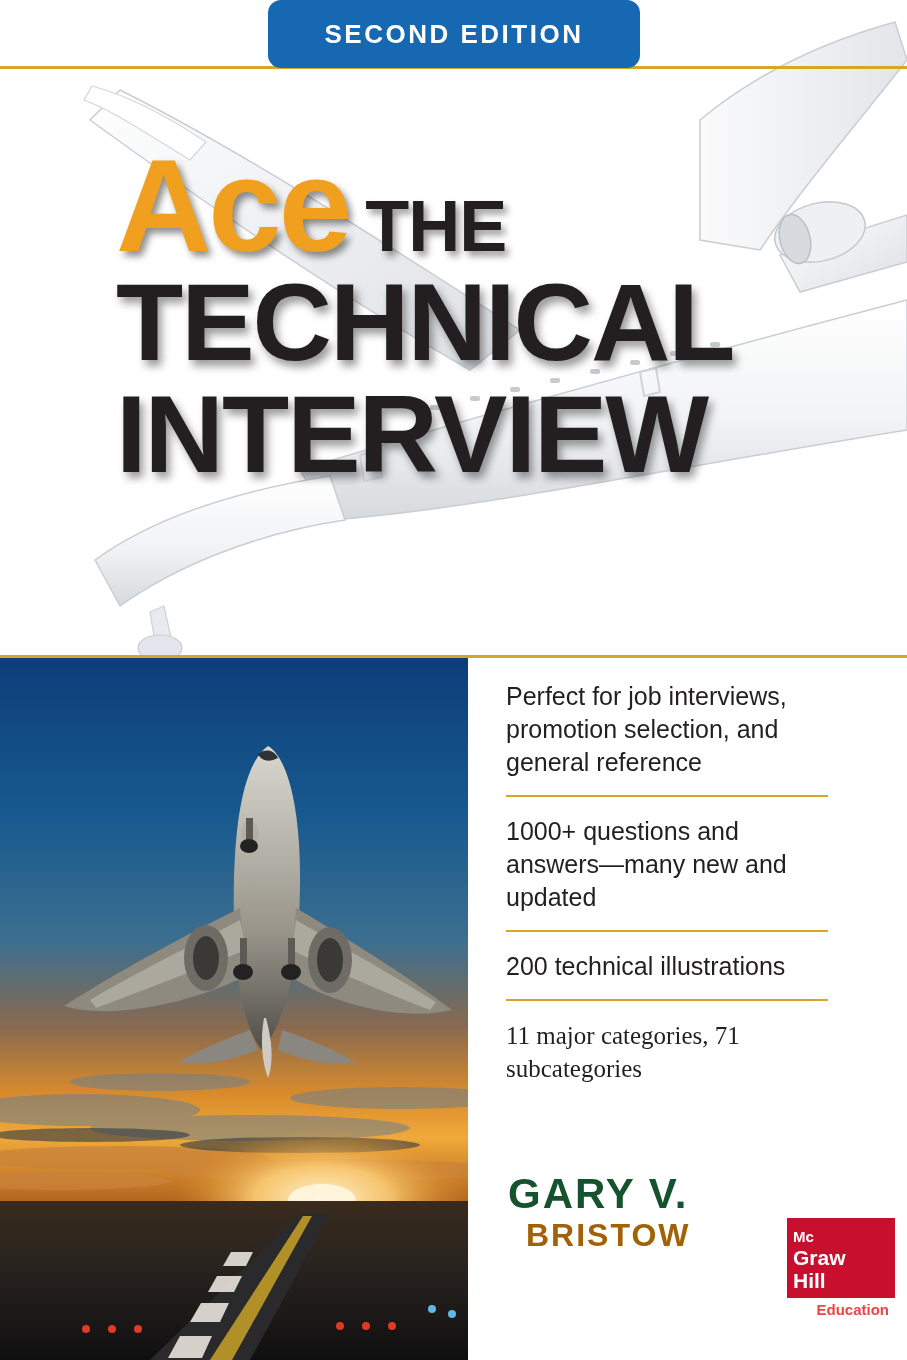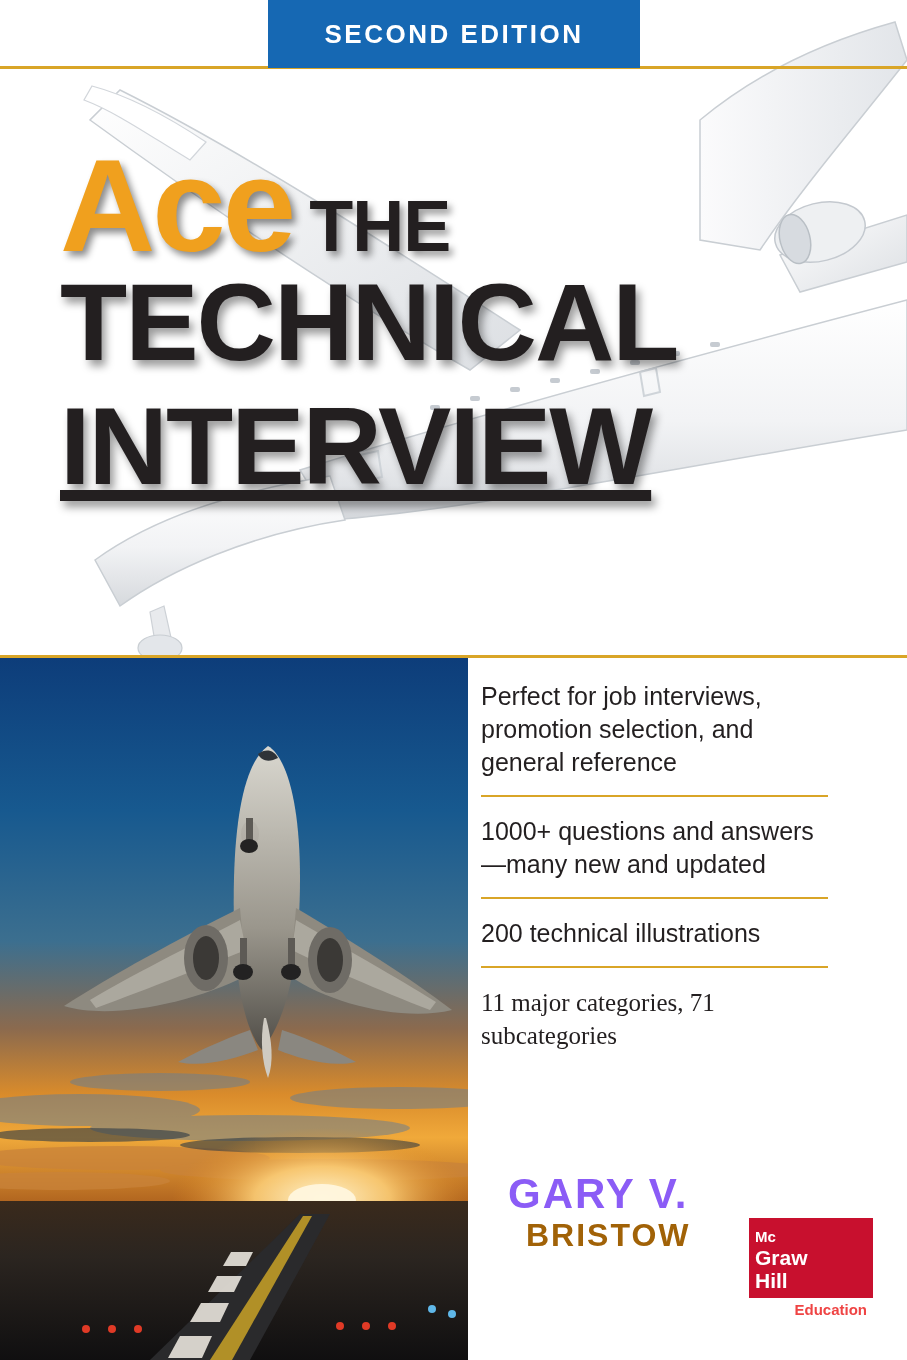--- a/index.html
+++ b/index.html
@@ -27,20 +27,21 @@
     height: 68px;
     background: #1668b3;
     color: #ffffff;
     display: flex;
     align-items: center;
     justify-content: center;
     letter-spacing: 2.5px;
     font-size: 26px;
     font-weight: bold;
     z-index: 6;
+    border-radius: 13px;
   }
   .gold-rule-top {
     position: absolute;
     top: 66px;
     left: 0;
     width: 907px;
     height: 3px;
     background: #d9a527;
     z-index: 5;
   }
@@ -58,21 +59,21 @@
   }
   .art-area svg { display: block; }
 
   
   .title-block {
     position: absolute;
     left: 0;
     top: 140px;
     width: 732px;
     z-index: 4;
-    padding-left: 60px;
+    padding-left: 116px;
     box-sizing: border-box;
   }
   .line1 {
     display: flex;
     align-items: baseline;
     line-height: 1;
   }
   .word-ace {
     font-size: 132px;
     font-weight: bold;
@@ -91,21 +92,21 @@
   .line2, .line3, .line4 {
     font-size: 110px;
     font-weight: bold;
     color: #231f20;
     letter-spacing: -2px;
     line-height: 1.02;
     text-shadow: 4px 6px 8px rgba(0,0,0,.40);
     margin-top: -6px;
   }
   .line3 { margin-top: 2px; }
-  .line4 { margin-top: 12px; text-decoration: underline; }
+  .line4 { margin-top: 0; }
 
   
   .gold-rule-mid {
     position: absolute;
     top: 655px;
     left: 0;
     width: 907px;
     height: 3px;
     background: #d9a527;
     z-index: 5;
@@ -124,21 +125,21 @@
   .photo svg { display: block; }
 
   
   .bullets {
     position: absolute;
     left: 468px;
     top: 658px;
     width: 382px;
     z-index: 4;
     box-sizing: border-box;
-    padding-left: 13px;
+    padding-left: 38px;
     padding-right: 22px;
   }
   .bullet {
     font-size: 25px;
     color: #231f20;
     line-height: 1.32;
     padding: 18px 0 16px 0;
     border-bottom: 2px solid #d9a527;
   }
   .bullet:first-child { padding-top: 22px; }
@@ -150,39 +151,39 @@
     left: 468px;
     top: 1170px;
     width: 320px;
     z-index: 4;
     padding-left: 40px;
     box-sizing: border-box;
   }
   .author-first {
     font-size: 42px;
     font-weight: bold;
-    color: #8b5cf6;
+    color: #14532d;
     letter-spacing: 2px;
     line-height: 1.15;
   }
   .author-last {
     font-size: 32px;
     font-weight: bold;
     color: #a16207;
     letter-spacing: 2px;
     line-height: 1.12;
     padding-left: 18px;
   }
 
   
   .publisher {
     position: absolute;
-    right: 34px;
+    right: 12px;
     bottom: 42px;
-    width: 124px;
+    width: 108px;
     z-index: 4;
     text-align: left;
   }
   .pub-top {
     background: #c8102e;
     color: #ffffff;
     font-weight: bold;
     font-size: 21px;
     line-height: 1.1;
     padding: 5px 6px 6px 6px;

